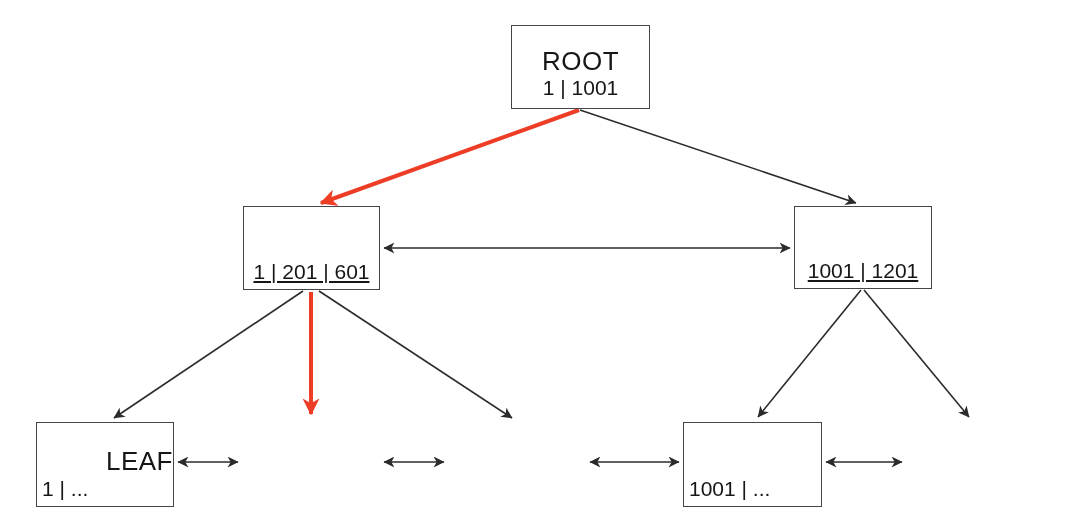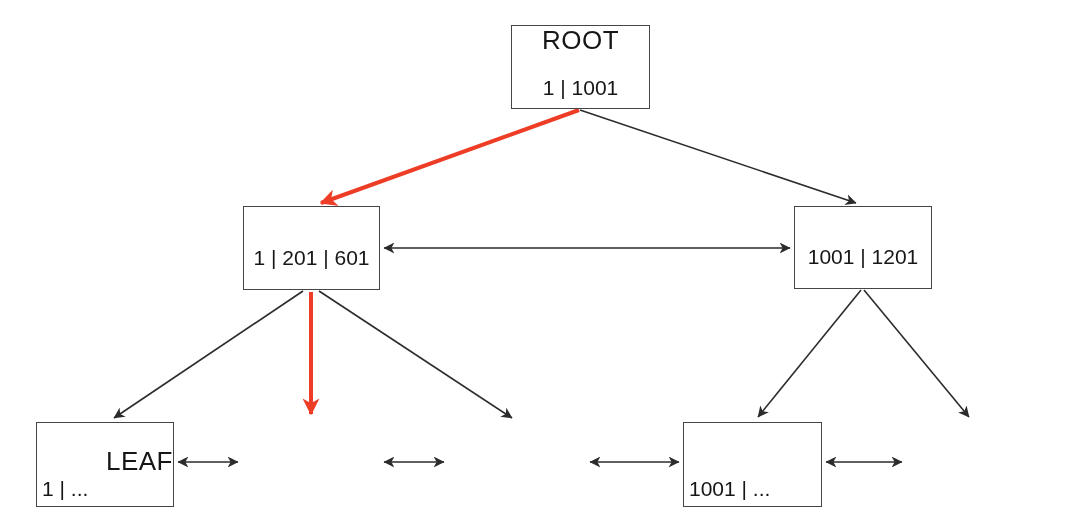--- a/index.html
+++ b/index.html
@@ -32,24 +32,24 @@
     letter-spacing: 0.5px;
     text-align: center;
     line-height: 1.1;
   }
   .node .keys {
     font-size: 21px;
     line-height: 1.1;
     white-space: pre;
   }
   
-  .node.root { justify-content: space-between; align-items: center; padding-bottom: 9px; }
+  .node.root { justify-content: flex-end; align-items: center; padding-bottom: 9px; }
   .node.root .keys { text-align: center; }
   
-  .node.internal { justify-content: flex-end; align-items: center; padding-bottom: 20px; }
+  .node.internal { justify-content: flex-end; align-items: center; padding-bottom: 6px; text-decoration: underline; }
   
   .node.leaf { justify-content: center; align-items: flex-end; }
   .node.leaf .keys { position: absolute; left: 5px; bottom: 6px; }
   .node.leaf .title { margin-bottom: 6px; }
 
   
   .pos-root      { left: 511px; top: 25px;  width: 139px; height: 84px; }
   .pos-int-left  { left: 243px; top: 206px; width: 137px; height: 84px; }
   .pos-int-right { left: 794px; top: 206px; width: 138px; height: 83px; }
   .pos-leaf1     { left: 36px;  top: 422px; width: 138px; height: 85px; }

